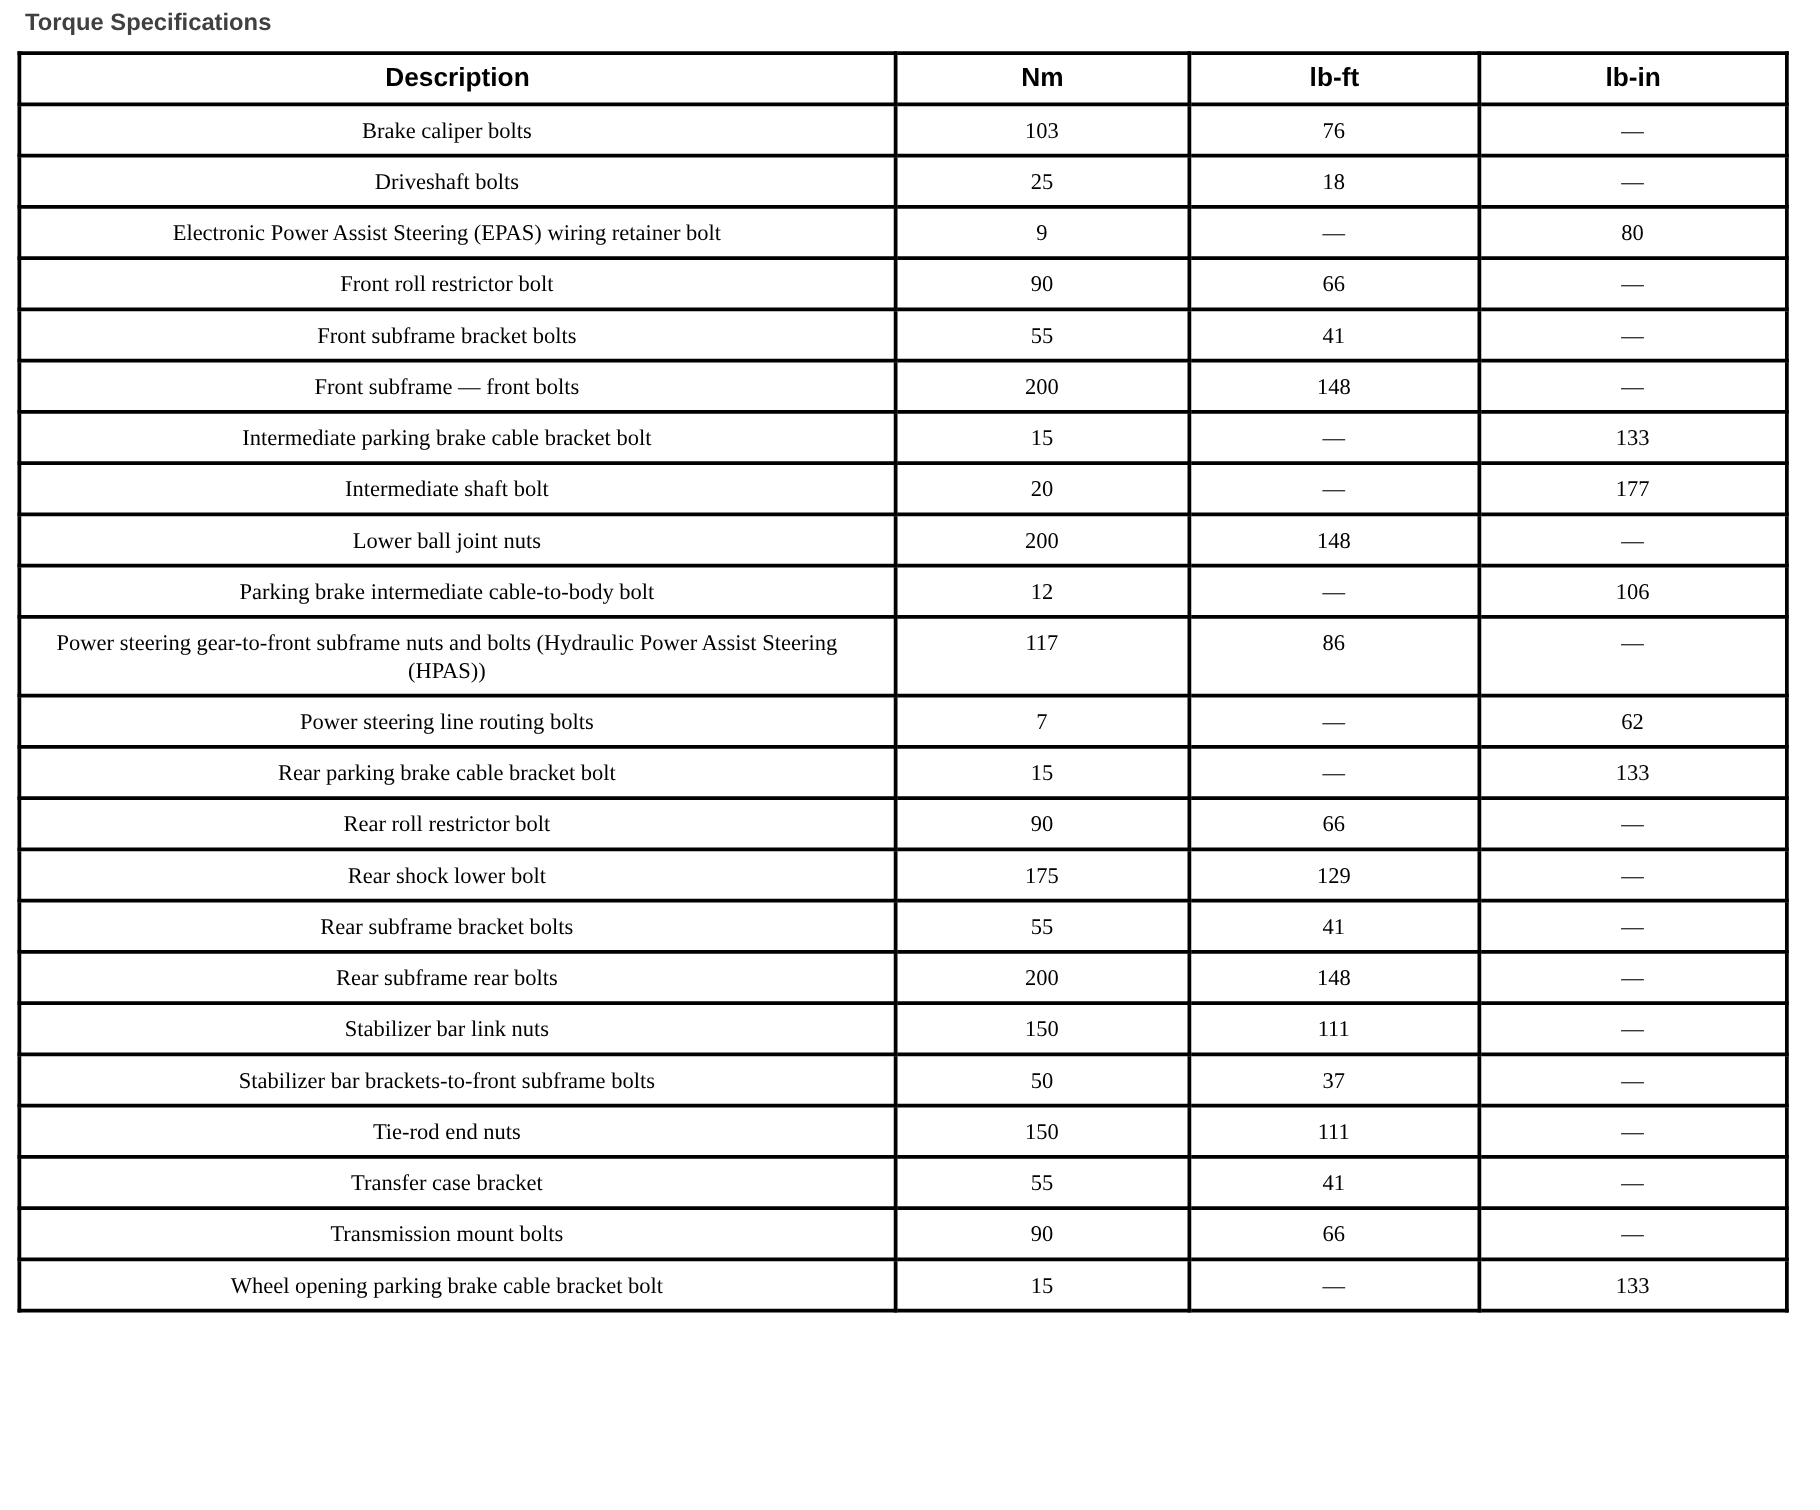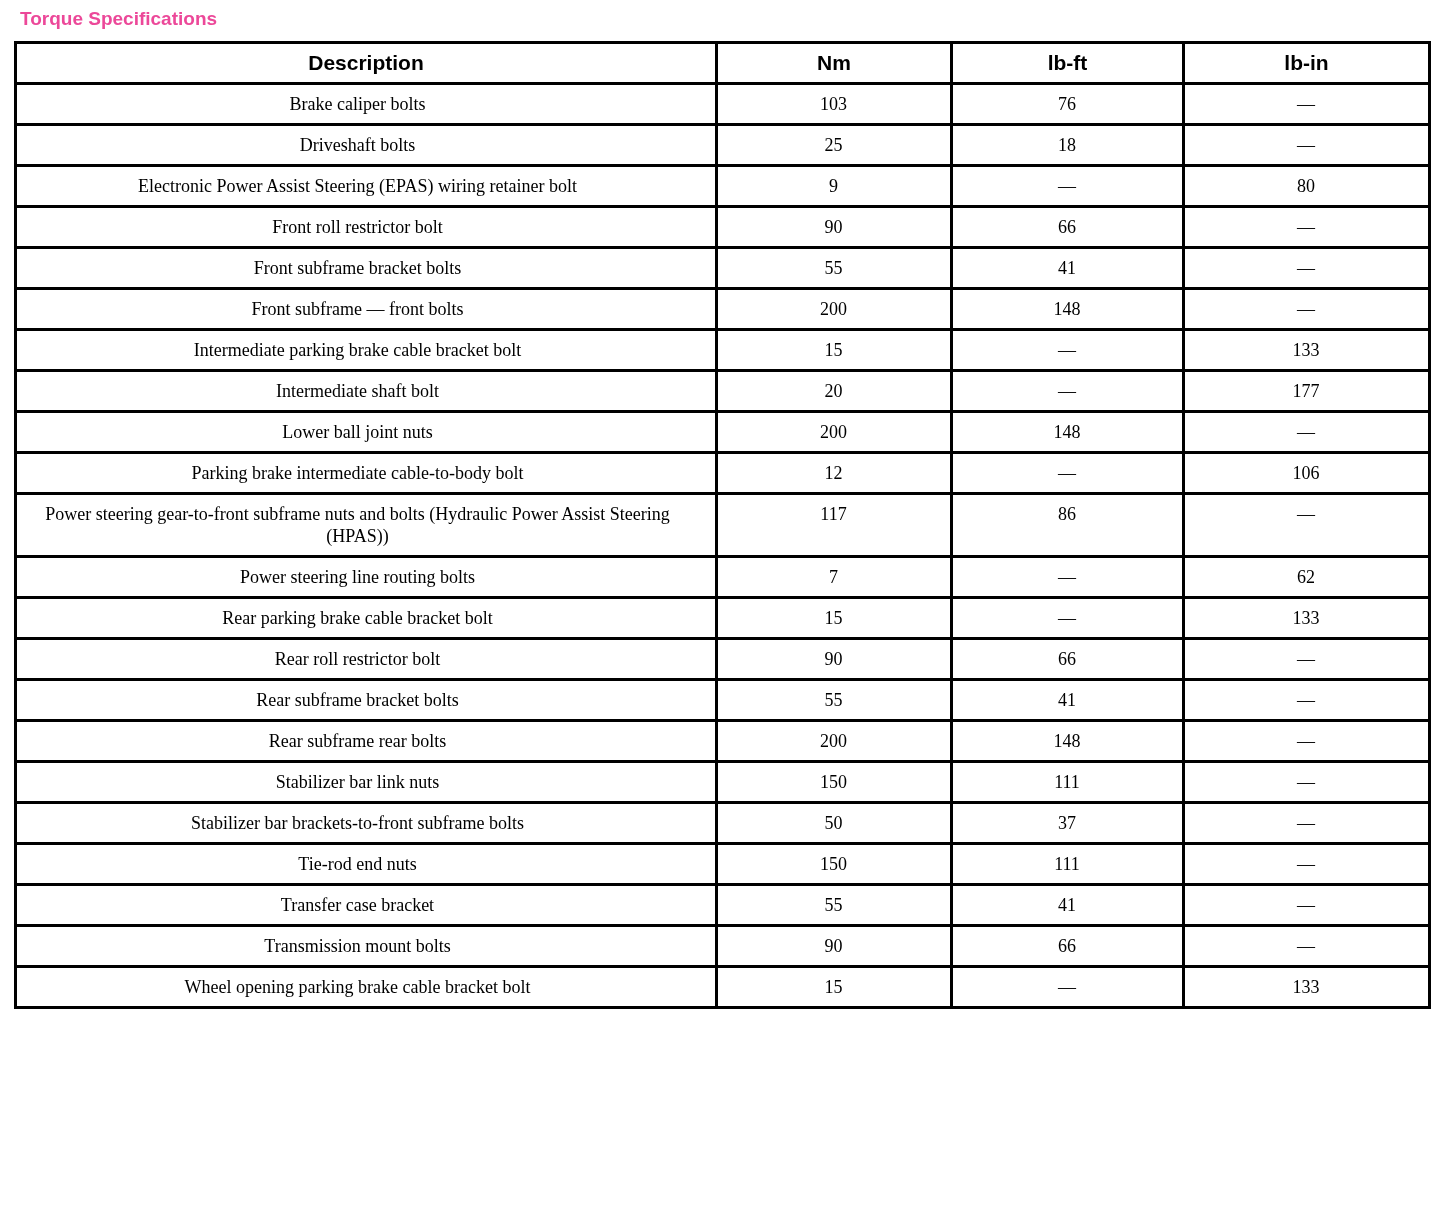--- a/index.html
+++ b/index.html
@@ -16,21 +16,21 @@
     height: 1208px;
     box-sizing: border-box;
     overflow: hidden;
   }
   .page-title {
     font-family: "Liberation Sans", sans-serif;
     font-weight: bold;
     font-size: 19px;
     margin: 0;
     padding: 8px 0 11px 20px;
-    color: #ec4899;
+    color: #404040;
   }
   table.spec-table {
     border-collapse: collapse;
     table-layout: fixed;
     margin-left: 14px;
     width: 1414px;
     background: #ffffff;
   }
   table.spec-table th,
   table.spec-table td {
@@ -179,20 +179,26 @@
           <td class="cell-val">133</td>
         </tr>
 
         <tr>
           <td class="cell-desc">Rear roll restrictor bolt</td>
           <td class="cell-val">90</td>
           <td class="cell-val">66</td>
           <td class="cell-val">—</td>
         </tr>
 
+        <tr>
+          <td class="cell-desc">Rear shock lower bolt</td>
+          <td class="cell-val">175</td>
+          <td class="cell-val">129</td>
+          <td class="cell-val">—</td>
+        </tr>
 
         <tr>
           <td class="cell-desc">Rear subframe bracket bolts</td>
           <td class="cell-val">55</td>
           <td class="cell-val">41</td>
           <td class="cell-val">—</td>
         </tr>
 
 
         <tr>

